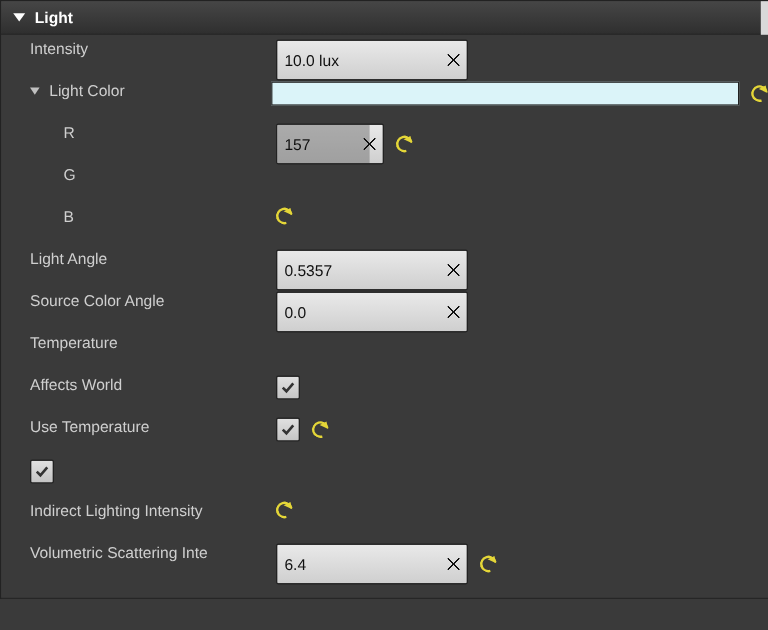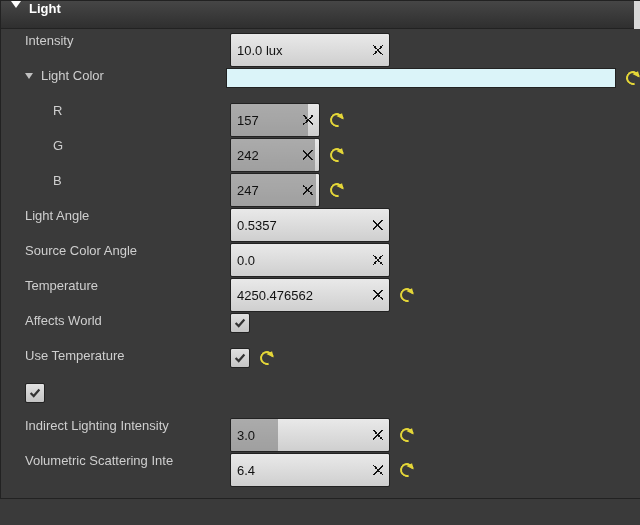--- a/index.html
+++ b/index.html
@@ -8,21 +8,21 @@
     background: #3a3a3a;
     font-family: "Segoe UI", Tahoma, Arial, sans-serif;
     font-size: 13px;
     color: #c8c8c8;
   }
   .panel { border: 1px solid #222; border-right: none; }
   .section-header {
     background: linear-gradient(#464646,#2f2f2f);
     height: 28px;
     display: flex;
-    align-items: flex-start;
+    align-items: center;
     padding-left: 10px;
     border-bottom: 1px solid #222;
     color: #fff;
     font-weight: 600;
   }
   .tri { width: 0; height: 0; display: inline-block; }
   .tri-down { border-left: 5px solid transparent; border-right: 5px solid transparent; border-top: 7px solid #fff; margin-right: 8px; }
   .tri-down-sm { border-left: 4px solid transparent; border-right: 4px solid transparent; border-top: 6px solid #c0c0c0; margin-right: 8px; }
   .content { padding: 4px 0 10px 0; background: #3a3a3a; }
   .row {
@@ -156,40 +156,27 @@
           <span class="drag"></span>
         </div>
         <span class="reset"></span>
       </div>
     </div>
 
     <div class="row child">
       <div class="label-col">
           <span>G</span>
         </div>
-      <div class="val-col">
-        <div class="spin w90">
-          <span class="slider-fill" id="fill-g" style="width: 95%;"></span>
-          <span class="num">242</span>
-          <span class="drag"></span>
-        </div>
-        <span class="reset"></span>
-      </div>
     </div>
 
     <div class="row child">
       <div class="label-col">
           <span>B</span>
         </div>
       <div class="val-col">
-        <div class="spin w90">
-          <span class="slider-fill" id="fill-b" style="width: 97%;"></span>
-          <span class="num">247</span>
-          <span class="drag"></span>
-        </div>
         <span class="reset"></span>
       </div>
     </div>
 
     <div class="row">
       <div class="label-col">
           <span>Light Angle</span>
         </div>
       <div class="val-col">
         <div class="spin w160">
@@ -208,27 +195,20 @@
           <span class="num">0.0</span>
           <span class="drag"></span>
         </div>
       </div>
     </div>
 
     <div class="row">
       <div class="label-col">
           <span>Temperature</span>
         </div>
-      <div class="val-col">
-        <div class="spin w160">
-          <span class="num">4250.476562</span>
-          <span class="drag"></span>
-        </div>
-        <span class="reset"></span>
-      </div>
     </div>
 
     <div class="row">
       <div class="label-col">
           <span>Affects World</span>
         </div>
       <div class="val-col">
         <div class="chk">
           <svg viewBox="0 0 16 16">
               <path d="M3 8 L6.5 11.5 L13 4" fill="none" stroke="#333" stroke-width="2.5"></path>
@@ -259,25 +239,20 @@
             </svg>
         </div>
       </div>
     </div>
 
     <div class="row">
       <div class="label-col">
           <span>Indirect Lighting Intensity</span>
         </div>
       <div class="val-col">
-        <div class="spin w160">
-          <span class="slider-fill" id="fill-ili" style="width: 30%;"></span>
-          <span class="num">3.0</span>
-          <span class="drag"></span>
-        </div>
         <span class="reset"></span>
       </div>
     </div>
 
     <div class="row">
       <div class="label-col">
           <span>Volumetric Scattering Inte</span>
         </div>
       <div class="val-col">
         <div class="spin w160">

